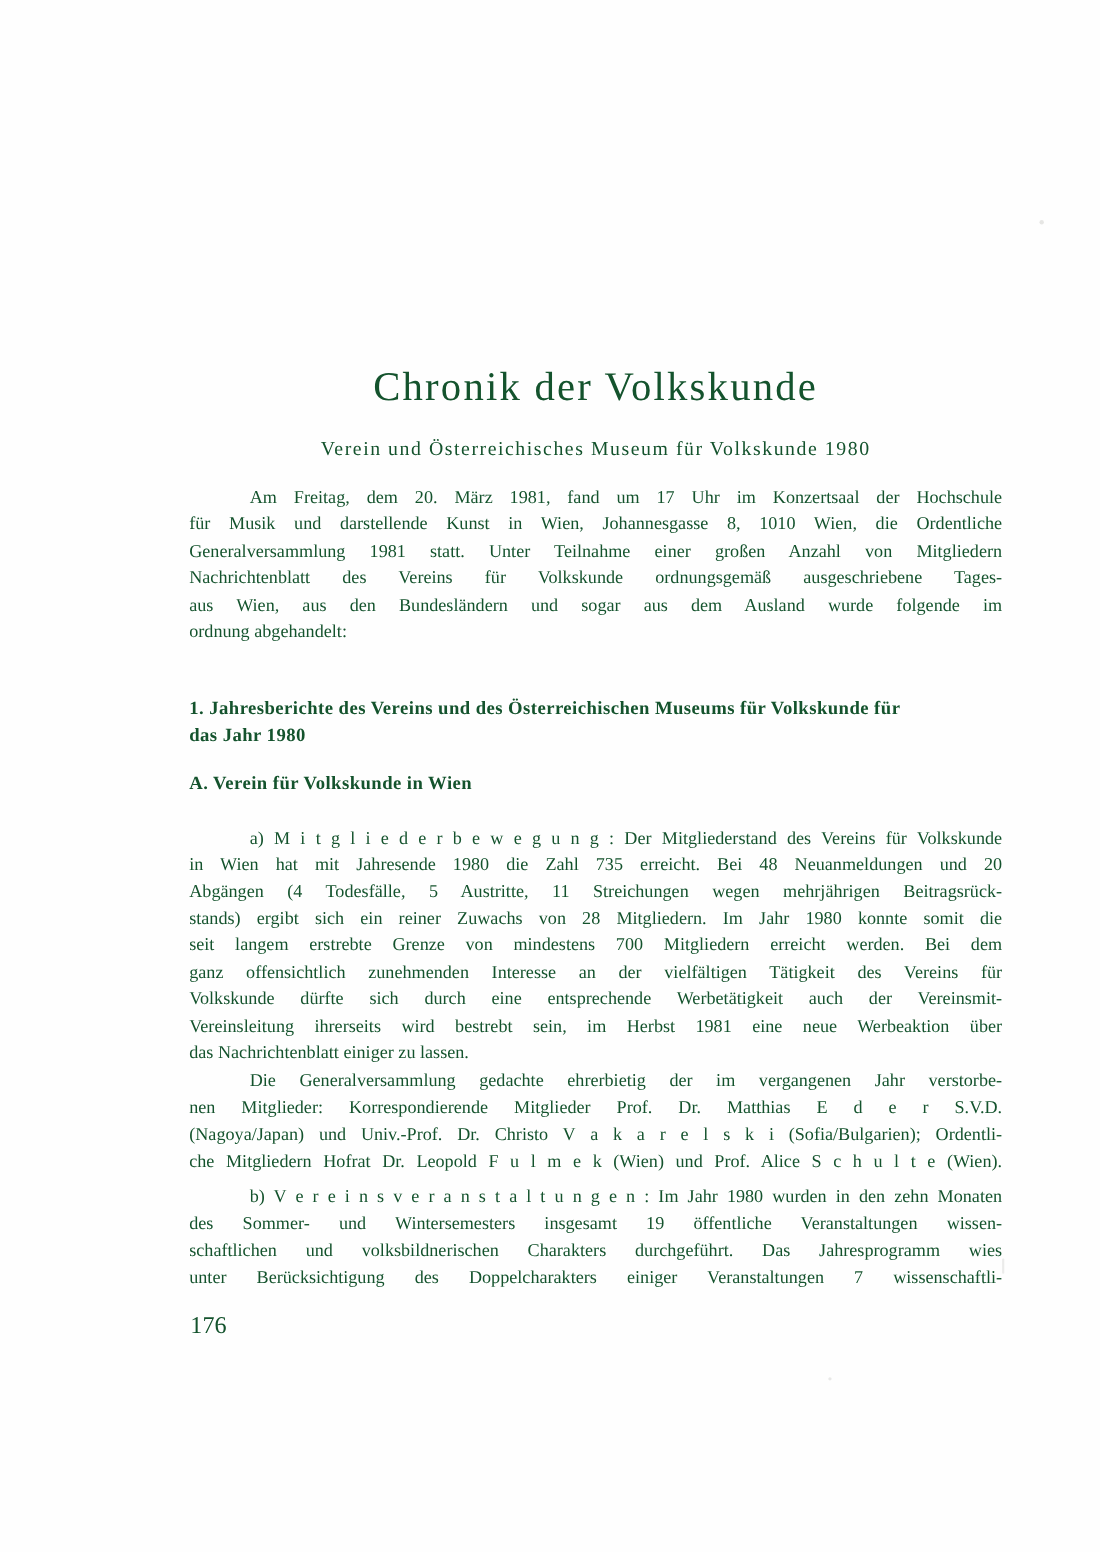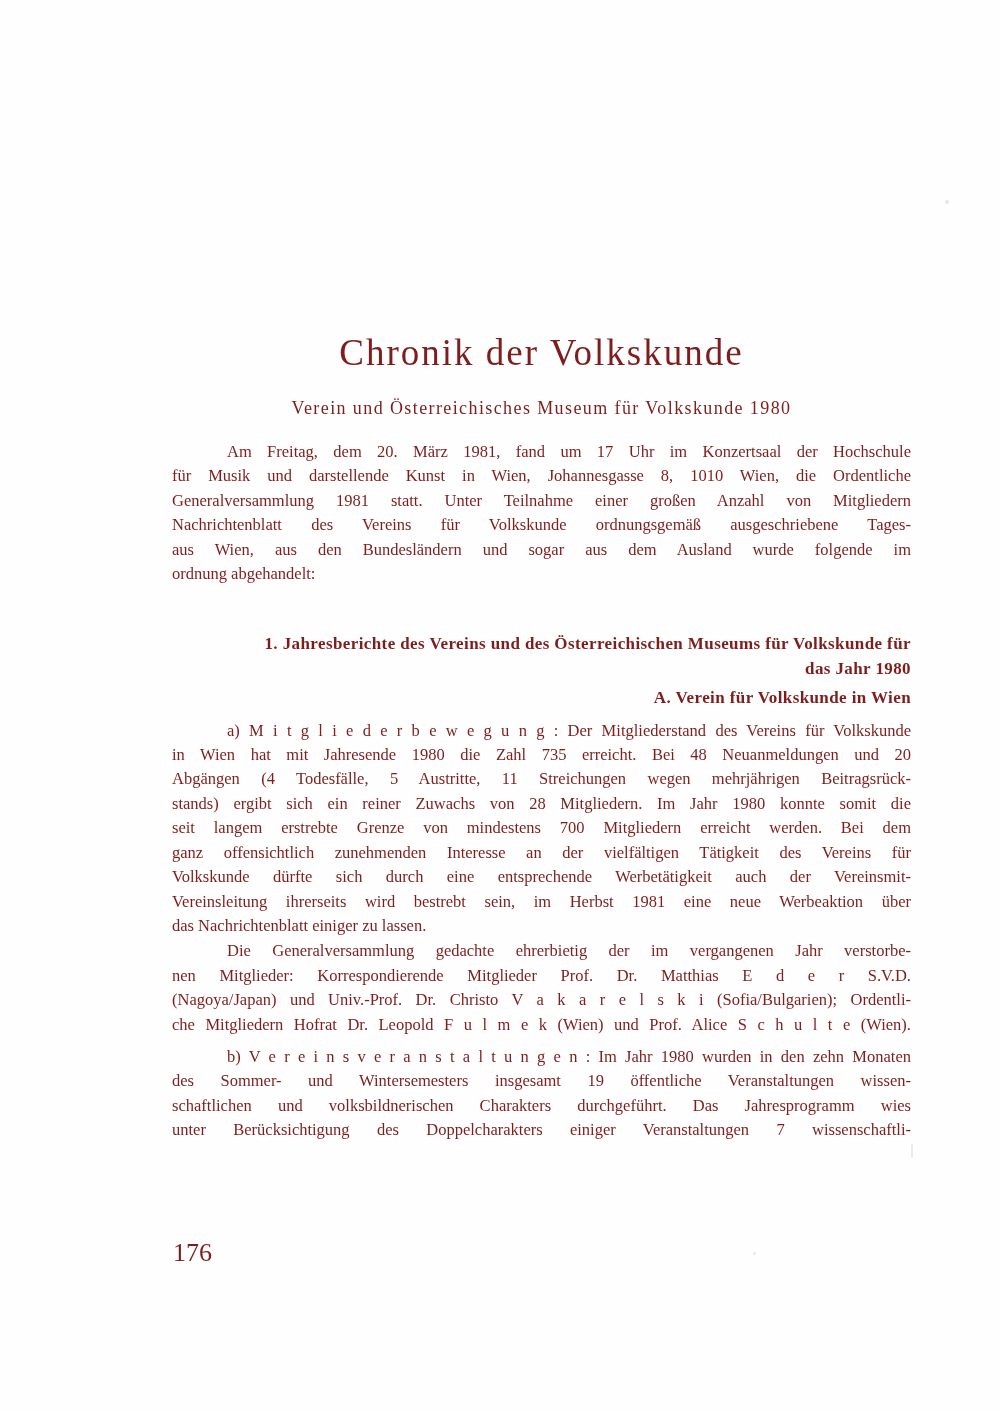--- a/index.html
+++ b/index.html
@@ -3,21 +3,21 @@
 <meta charset="utf-8">
 <style>
   html, body { margin: 0; padding: 0; background: #ffffff; }
   .page {
     position: relative;
     width: 1000px;
     height: 1411px;
     background: #fefefe;
     overflow: hidden;
     font-family: "Liberation Serif", "DejaVu Serif", serif;
-    color: #7f1d1d;
+    color: #14532d;
   }
   .column {
     position: absolute;
     left: 172px;
     top: 0;
     width: 739px;
   }
   .doc-title {
     margin: 331px 0 0 0;
     font-size: 37px;
@@ -30,47 +30,47 @@
     margin: 21px 0 0 0;
     font-size: 18px;
     font-weight: normal;
     letter-spacing: 1.4px;
     line-height: 24px;
     text-align: center;
   }
   .block { margin: 0; }
   .block:nth-child(1) { margin-top: 20px; }  
   .block:nth-child(2) { margin-top: 46px; }  
-  .block:nth-child(3) { margin-top: 5px;  }  
-  .block:nth-child(4) { margin-top: 8px; }  
+  .block:nth-child(3) { margin-top: 19px;  }  
+  .block:nth-child(4) { margin-top: 25px; }  
   .block:nth-child(5) { margin-top: 1px;  }  
   .block:nth-child(6) { margin-top: 8px;  }  
   .line {
     font-size: 16.5px;
     line-height: 24.4px;
     white-space: normal;
   }
   .paragraph .line.just {
     text-align: justify;
     text-align-last: justify;
     -moz-text-align-last: justify;
   }
   .paragraph .line.plain { text-align: left; }
   .paragraph .line.indent { text-indent: 55px; }
   .heading .line, .subheading .line {
     font-weight: bold;
-    text-align: right;
+    text-align: left;
     letter-spacing: 0.4px;
     font-size: 17px;
   }
   .page-number {
     position: absolute;
     left: 173px;
-    top: 1240px;
-    font-size: 26px;
+    top: 1192px;
+    font-size: 22px;
     line-height: 26px;
   }
   .artifact {
     position: absolute;
     background: #c9c9c6;
     border-radius: 50%;
   }
   .artifact.a1 { left: 945px; top: 200px; width: 4px; height: 4px; opacity: .45; }
   .artifact.a2 { left: 911px; top: 1144px; width: 2px; height: 14px; border-radius: 2px; opacity: .35; }
   .artifact.a3 { left: 753px; top: 1252px; width: 3px; height: 3px; opacity: .4; }

